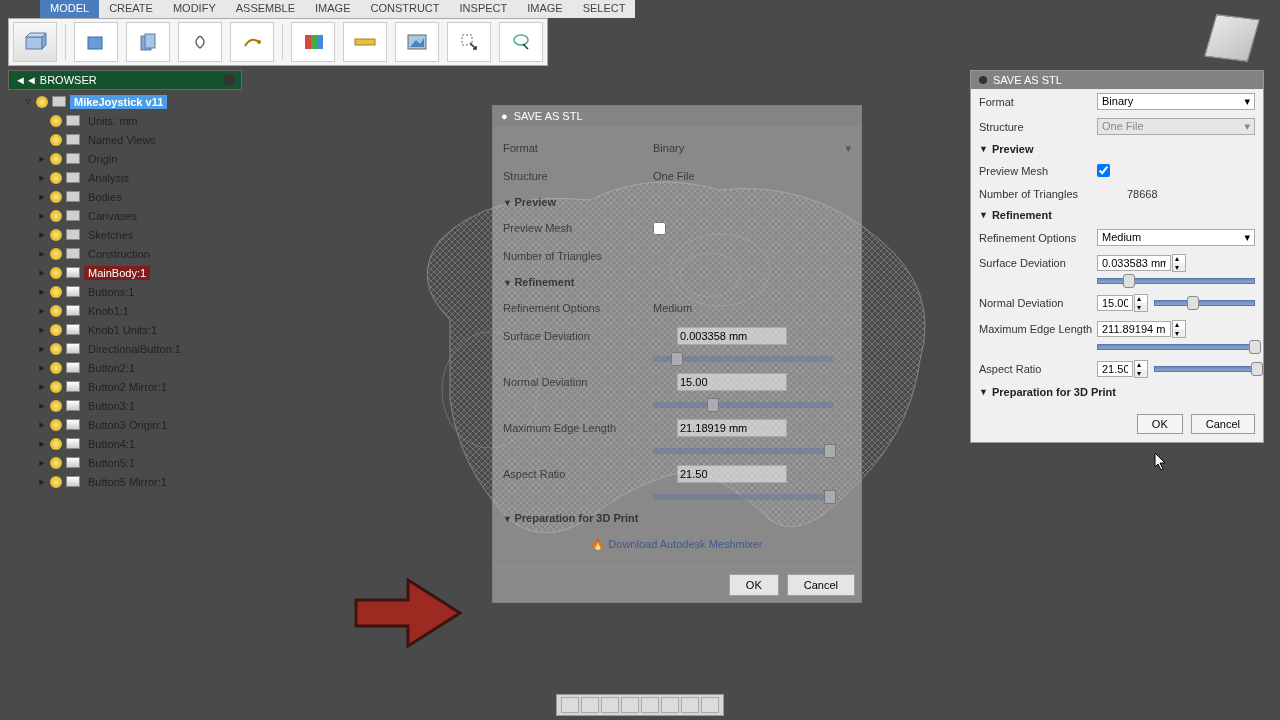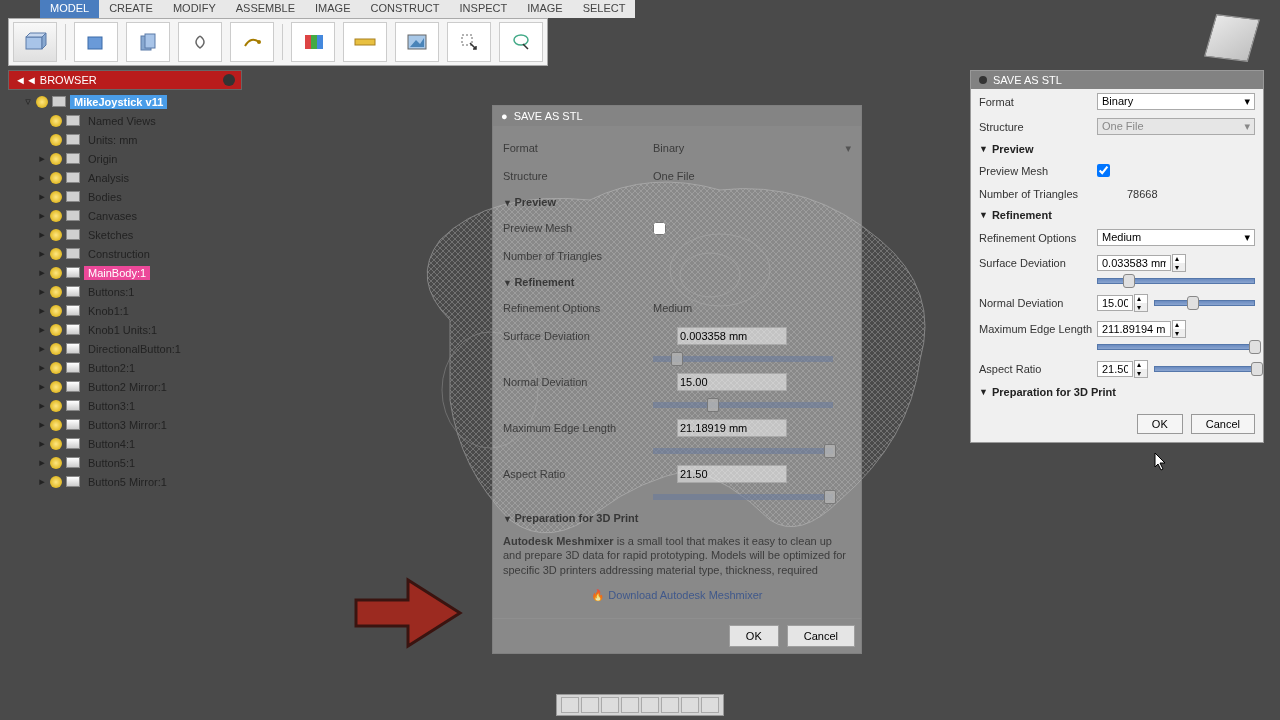--- a/index.html
+++ b/index.html
@@ -11,31 +11,31 @@
 .menubar .mi.active { background: #4a7dbf; color: #fff; }
 
 
 .toolbar { position: absolute; top: 18px; left: 8px; height: 48px; background: #f5f5f5; border: 1px solid #aaa; display: flex; align-items: center; padding: 0 4px; gap: 8px; }
 .tool-btn { width: 44px; height: 40px; background: #fff; border: 1px solid #ccc; display: flex; align-items: center; justify-content: center; cursor: pointer; }
 .tool-btn.primary { background: linear-gradient(#f8f8f8,#e0e0e0); }
 .tool-sep { width: 1px; height: 36px; background: #ccc; }
 
 
 .browser { position: absolute; top: 70px; left: 8px; width: 234px; }
-.browser-head { background: #b91c1c; color: #fff; padding: 3px 6px; display: flex; align-items: flex-end; justify-content: space-between; border: 1px solid #666; }
+.browser-head { background: #14532d; color: #fff; padding: 3px 6px; display: flex; align-items: flex-end; justify-content: space-between; border: 1px solid #666; }
 .browser-head .collapse { width: 12px; height: 12px; background: #333; border-radius: 50%; }
 .tree { background: transparent; padding: 2px 0 2px 12px; }
 .tree-row { display: flex; align-items: center; height: 19px; padding-left: 4px; gap: 4px; cursor: pointer; }
 .tree-row .tri { width: 8px; display: inline-block; text-align: center; color: #222; }
 .tree-row .bulb { width: 12px; height: 12px; background: radial-gradient(#ffe680,#d4a600); border-radius: 50%; }
 .tree-row .folder { width: 14px; height: 11px; background: #d0d0d0; border: 1px solid #888; }
 .tree-row .comp { width: 14px; height: 11px; background: linear-gradient(#fff,#ccc); border: 1px solid #888; }
 .tree-row .label { padding: 1px 4px; color: #222; }
 .tree-row.root .label { background: #4a9de8; color: #fff; font-weight: bold; }
-.tree-row.sel .label { background: #ec4899; color: #fff; }
+.tree-row.sel .label { background: #7f1d1d; color: #fff; }
 .tree-row.l1 { padding-left: 18px; }
 
 
 .center-dialog { position: absolute; left: 492px; top: 105px; width: 370px; background: rgba(200,200,200,0.5); border: 1px solid rgba(120,120,120,0.6); }
 .center-dialog .dlg-head { background: rgba(130,130,130,0.7); color: #fff; padding: 4px 8px; display: flex; align-items: center; gap: 6px; }
 .center-dialog .dlg-body { padding: 8px 10px; }
 .center-dialog .row { display: flex; align-items: center; height: 28px; }
 .center-dialog .row .lbl { width: 150px; color: rgba(40,40,40,0.8); }
 .center-dialog .row .val { color: rgba(40,40,40,0.8); }
 .center-dialog .sec { font-weight: bold; color: rgba(40,40,40,0.85); padding: 6px 0; }
@@ -180,29 +180,29 @@
       <span class="tri">▿</span>
         <span class="bulb"></span>
         <span class="folder"></span>
       <span class="label">MikeJoystick v11</span>
     </div>
     <div id="tree-nodes">
         <div class="tree-row l1">
           <span class="tri"></span>
           <span class="bulb"></span>
           <span class="folder"></span>
+          <span class="label">Units: mm</span>
+        </div>
+        <div class="tree-row l1">
+          <span class="tri"></span>
+          <span class="bulb"></span>
+          <span class="folder"></span>
           <span class="label">Named Views</span>
         </div>
         <div class="tree-row l1">
-          <span class="tri"></span>
-          <span class="bulb"></span>
-          <span class="folder"></span>
-          <span class="label">Units: mm</span>
-        </div>
-        <div class="tree-row l1">
           <span class="tri">▸</span>
           <span class="bulb"></span>
           <span class="folder"></span>
           <span class="label">Origin</span>
         </div>
         <div class="tree-row l1">
           <span class="tri">▸</span>
           <span class="bulb"></span>
           <span class="folder"></span>
           <span class="label">Analysis</span>
@@ -276,21 +276,21 @@
         <div class="tree-row l1">
           <span class="tri">▸</span>
           <span class="bulb"></span>
           <span class="comp"></span>
           <span class="label">Button3:1</span>
         </div>
         <div class="tree-row l1">
           <span class="tri">▸</span>
           <span class="bulb"></span>
           <span class="comp"></span>
-          <span class="label">Button3 Mirror:1</span>
+          <span class="label">Button3 Origin:1</span>
         </div>
         <div class="tree-row l1">
           <span class="tri">▸</span>
           <span class="bulb"></span>
           <span class="comp"></span>
           <span class="label">Button4:1</span>
         </div>
         <div class="tree-row l1">
           <span class="tri">▸</span>
           <span class="bulb"></span>
@@ -371,21 +371,20 @@
         <div class="thumb" style="left:95%"></div>
       </div>
     <div class="row">
         <span class="lbl">Aspect Ratio</span>
         <input type="text" value="21.50" style="">
       </div>
     <div class="slider">
         <div class="thumb" style="left:95%"></div>
       </div>
     <div class="sec">Preparation for 3D Print</div>
-    <div class="desc"><b>Autodesk Meshmixer</b><span> is a small tool that makes it easy to clean up and prepare 3D data for rapid prototyping. Models will be optimized for specific 3D printers addressing material type, thickness, required</span></div>
     <div class="dl-link">🔥 <span>Download Autodesk Meshmixer</span></div>
   </div>
   <div class="btns">
     <button>OK</button>
     <button>Cancel</button>
   </div>
 </div>
 
 <div class="arrow">
 <svg viewBox="0 0 120 86">

